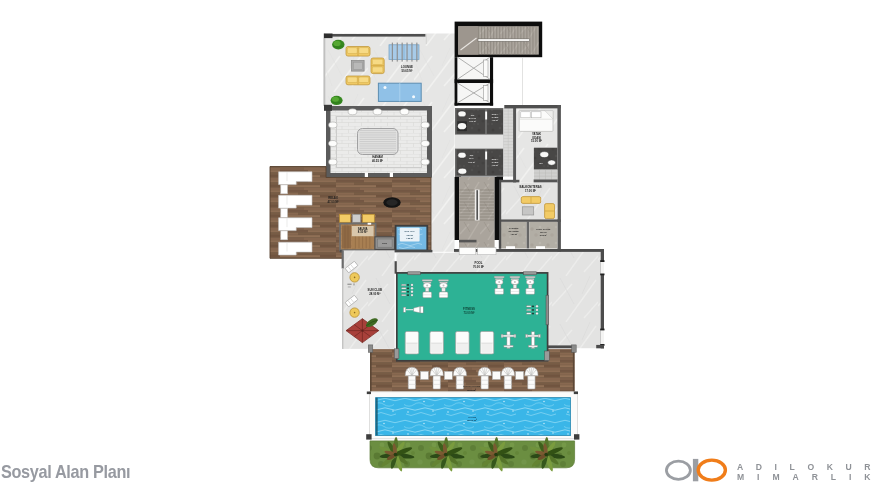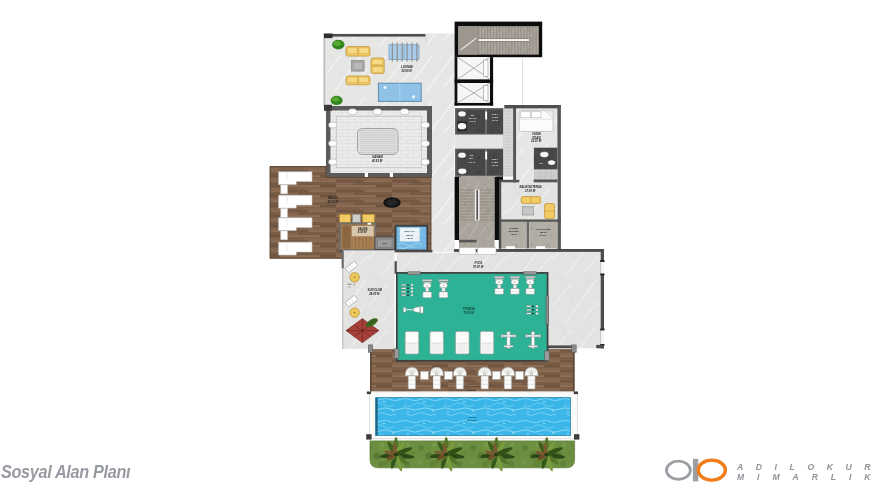--- a/index.html
+++ b/index.html
@@ -1,15 +1,15 @@
 <!DOCTYPE html>
 <html><head><meta charset="utf-8">
 <style>
 html,body{margin:0;padding:0;background:#ffffff;width:875px;height:490px;overflow:hidden;}
-#page{position:relative;width:875px;height:490px;background:#ffffff;font-family:"Liberation Sans",sans-serif;font-style:italic;}
+#page{position:relative;width:875px;height:490px;background:#ffffff;font-family:"Liberation Sans",sans-serif;}
 #plan{position:absolute;left:0;top:0;}
 #title{position:absolute;left:1px;top:461px;color:#979aa1;font-weight:bold;font-size:19px;letter-spacing:-0.4px;transform:scaleX(0.856);transform-origin:left top;white-space:nowrap;}
 </style></head>
 <body>
 <div id="page">
 
 <svg id="plan" width="875" height="490" viewBox="0 0 875 490">
 <defs>
 <pattern id="marb" width="46" height="46" patternUnits="userSpaceOnUse">
   <rect width="46" height="46" fill="#e6e6e5"></rect>

